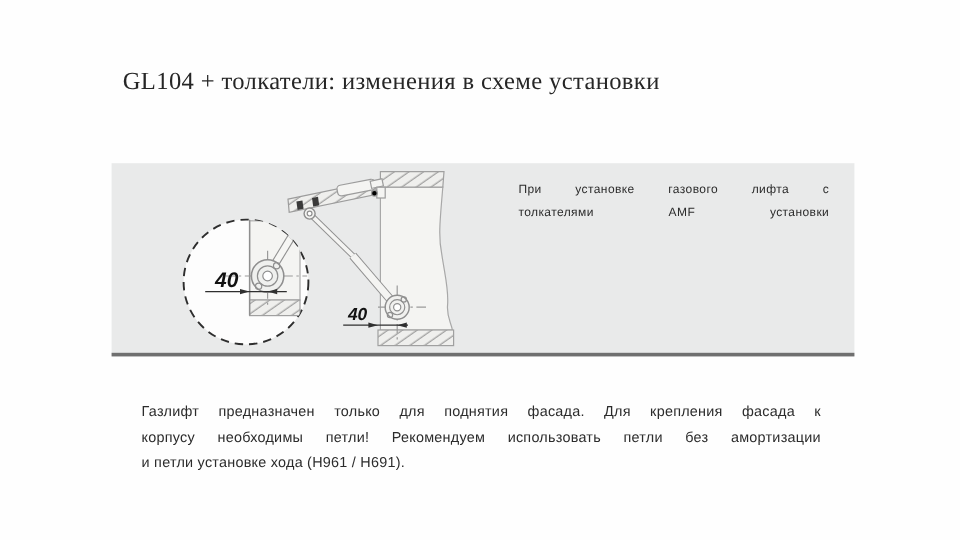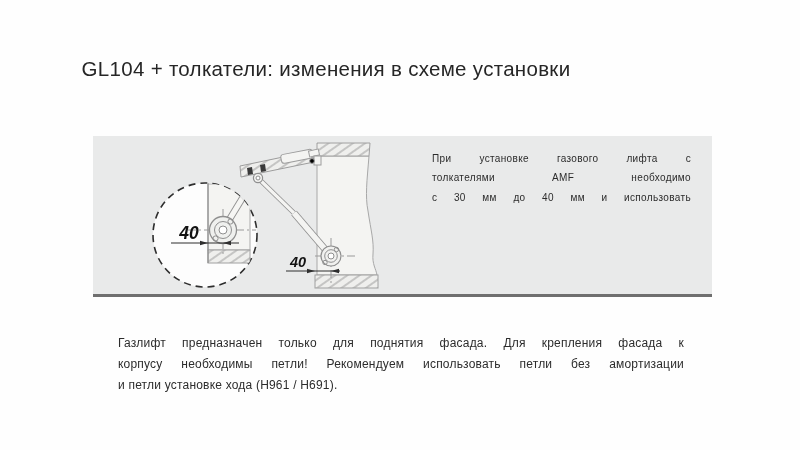--- a/index.html
+++ b/index.html
@@ -2,21 +2,21 @@
 <html><head>
 <meta charset="utf-8">
 <style>
   html,body{margin:0;padding:0;background:#ffffff;}
   .slide{
     position:relative;width:800px;height:450px;background:#fefefe;overflow:hidden;
     font-family:"Liberation Sans","DejaVu Sans",sans-serif;color:#2c2c2c;
   }
   .title{
     position:absolute;top:57px;left:0;width:652px;text-align:center;
-    font-size:20.5px;letter-spacing:.3px;color:#262626;font-weight:500;
+    font-size:20.5px;letter-spacing:.3px;color:#262626;font-weight:500;font-family:Liberation Serif, serif;
   }
   .band{
     position:absolute;left:93px;top:136px;width:619px;height:158px;
     background:#e9eaea;border-bottom:3px solid #6f6f6f;
   }
   .diagram-svg{position:absolute;left:0;top:0;}
   .info-panel{
     position:absolute;left:339px;top:13px;width:259px;
     font-size:10px;line-height:19.4px;letter-spacing:.35px;color:#2c2c2c;
   }
@@ -128,22 +128,21 @@
           <line x1="78" y1="107" x2="146" y2="107" stroke="#2f2f2f" stroke-width="1.1"></line>
           <polygon points="115,107 107,104.8 107,109.2" fill="#2f2f2f"></polygon>
           <polygon points="130,107 138,104.8 138,109.2" fill="#2f2f2f"></polygon>
           <text x="96" y="103" text-anchor="middle" font-size="17.5" font-weight="bold" font-style="italic" fill="#121212">40</text>
         </g>
       </g>
     </svg>
 
     <div class="info-panel">
       <div class="jline">При установке газового лифта с</div>
-      <div class="jline">толкателями AMF необходимо</div>
-      <div class="jline">с 30 мм до 40 мм и использовать</div>
+      <div class="jline">толкателями AMF установки</div>
     </div>
   </div>
 
   <div class="footer-note">
     <div class="jline">Газлифт предназначен только для поднятия фасада. Для крепления фасада к</div>
     <div class="jline">корпусу необходимы петли! Рекомендуем использовать петли без амортизации</div>
     <div class="jline last">и петли установке хода (H961 / H691).</div>
   </div>
 
 </div>

